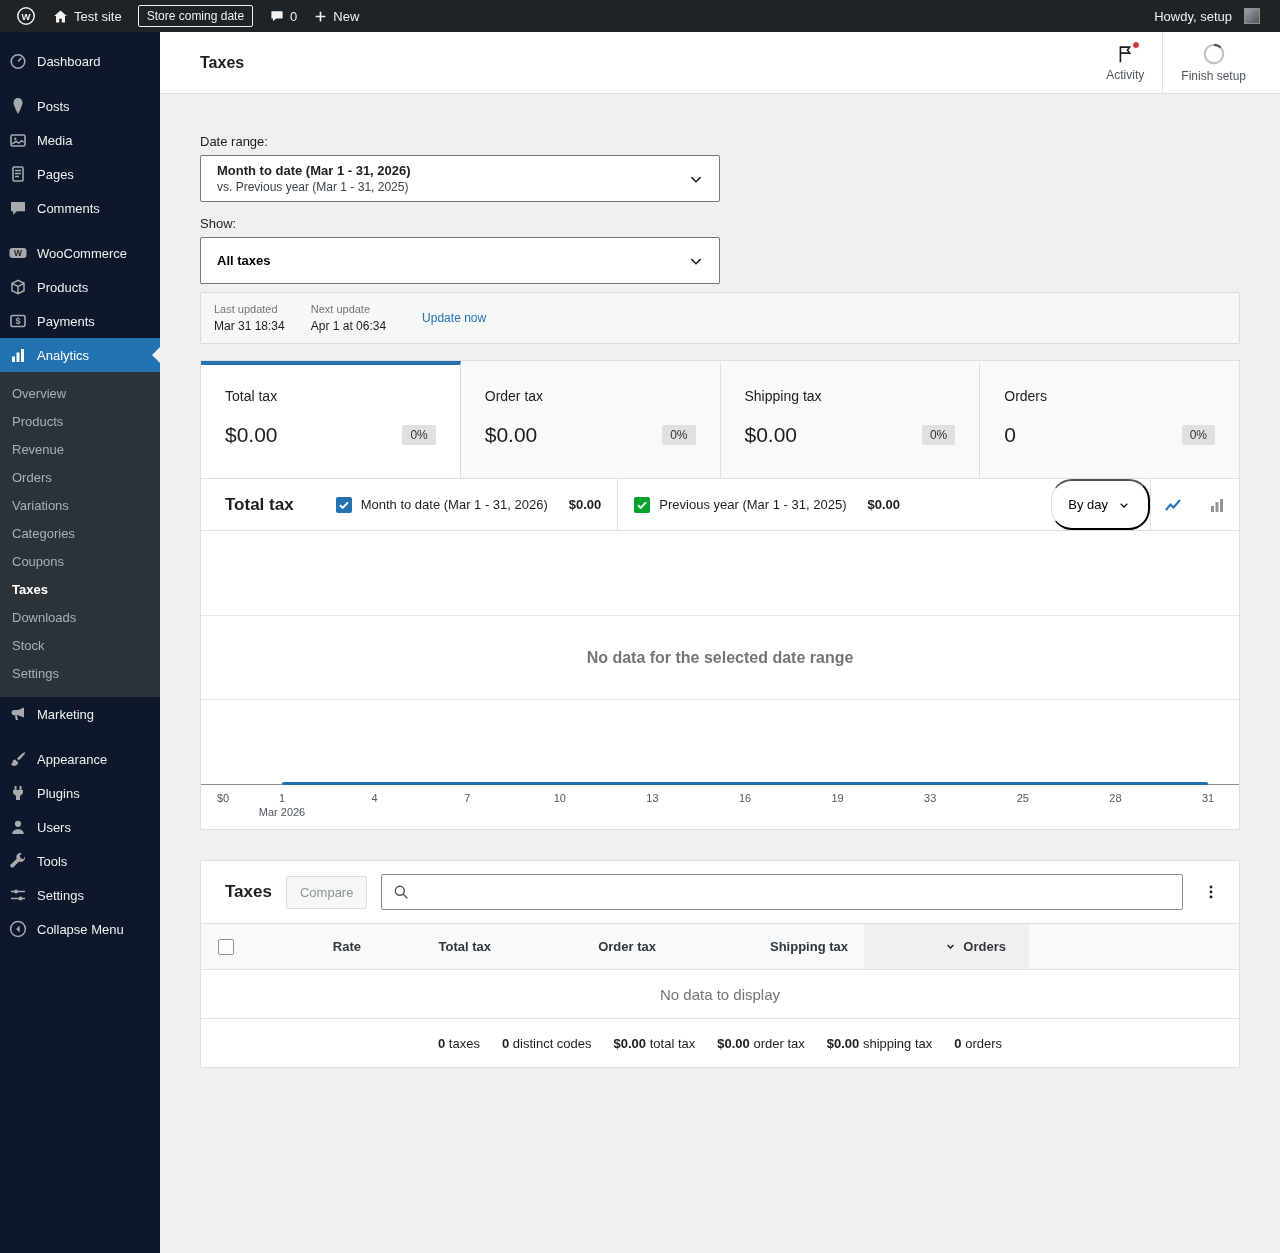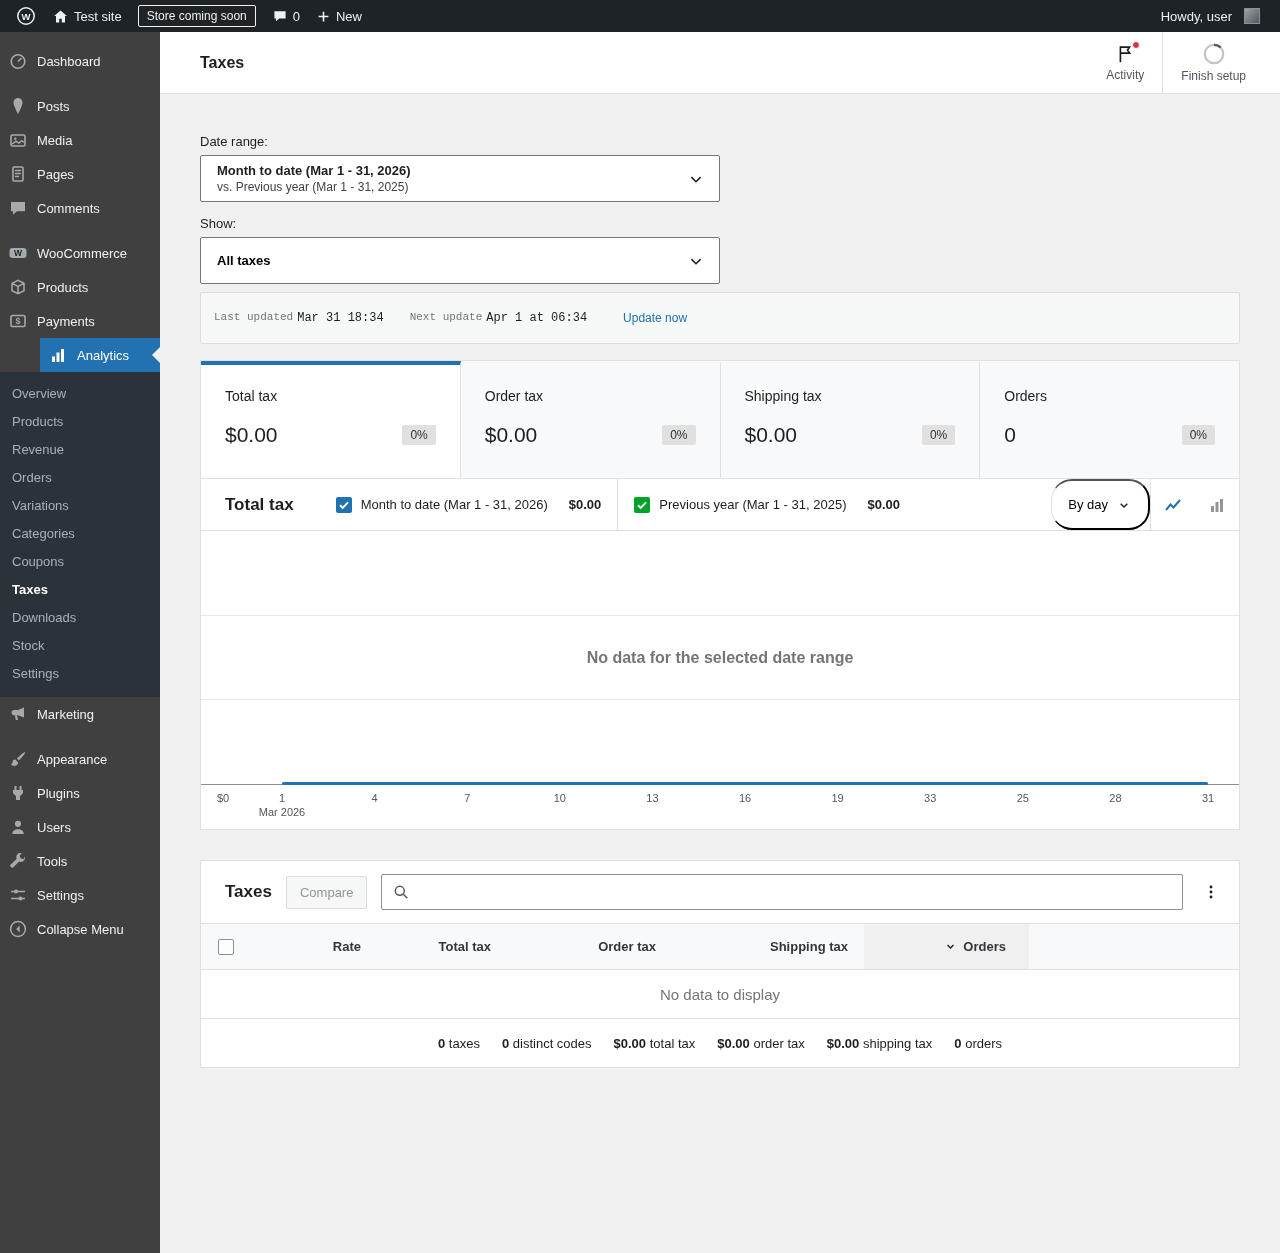--- a/index.html
+++ b/index.html
@@ -17,25 +17,25 @@
     position:absolute; top:0; left:0; right:0; height:32px; z-index:10;
     background:#1d2327; color:#f0f0f1; display:flex; align-items:center;
     justify-content:space-between; padding:0 12px 0 8px; font-size:13px;
   }
   .ab-left, .ab-right { display:flex; align-items:center; height:100%; }
   .ab-item { display:flex; align-items:center; gap:5px; padding:0 8px; height:100%; cursor:pointer; white-space:nowrap; }
   .ab-badge { border:1px solid #f0f0f1; border-radius:2px; padding:3px 8px; margin:0 8px; font-size:12px; cursor:pointer; }
   .avatar { width:16px; height:16px; margin-left:7px; border:1px solid #8c8f94; background:linear-gradient(135deg,#9ca2a7,#50575e); }
 
   
-  .sidebar { position:absolute; top:32px; left:0; bottom:0; width:160px; background:#404040; color:#f0f0f1; overflow:hidden; }
+  .sidebar { position:absolute; top:32px; left:0; bottom:0; width:160px; background:#0f172a; color:#f0f0f1; overflow:hidden; }
   .menu { list-style:none; padding-top:12px; }
   .menu-item { position:relative; display:flex; align-items:center; gap:9px; min-height:34px; padding:0 8px; cursor:pointer; white-space:nowrap; }
   .micon { width:20px; height:20px; flex:none; color:#a7aaad; display:flex; align-items:center; justify-content:center; }
-  .menu-item.active { background:#2271b1; color:#fff;margin-left:40px; }
+  .menu-item.active { background:#2271b1; color:#fff; }
   .menu-item.active .micon { color:#fff; }
   .menu-item.active::after {
     content:""; position:absolute; right:0; top:50%; transform:translateY(-50%);
     border:8px solid transparent; border-right-color:#f0f0f1;
   }
   .msep { height:11px; }
   .submenu { list-style:none; background:#2c3338; padding:7px 0 10px; }
   .submenu li { height:28px; display:flex; align-items:center; padding:0 12px; color:#a8b1b8; cursor:pointer; }
   .submenu li.current { color:#fff; font-weight:700; }
 
@@ -68,21 +68,21 @@
   }
   .dr-primary { font-size:13px; font-weight:700; color:#1e1e1e; }
   .dr-secondary { font-size:12px; color:#3c434a; margin-top:2px; }
   .show-value { font-size:13px; font-weight:700;text-align:center; }
   .chev { position:absolute; right:12px; top:50%; transform:translateY(-50%); color:#1e1e1e; }
 
   .status-box {
     margin-top:8px; height:52px; background:#f6f7f7; border:1px solid #dcdcde; border-radius:2px;
     display:flex; align-items:center; padding:0 13px; gap:26px;
   }
-  .status-col { display:flex; flex-direction:row; gap:4px;font-family:Liberation Mono, monospace; }
+  .status-col { display:flex; flex-direction:column; gap:4px; }
   .status-k { font-size:11px; color:#757575; }
   .status-v { font-size:12px; color:#1e1e1e; }
   .update-link { color:#2271b1; font-size:12px; margin-left:10px; cursor:pointer; text-decoration:none; }
 
   
   .tiles { display:flex; margin-top:16px; border:1px solid #e0e0e0; background:#fff; }
   .tile {
     flex:1; height:117px; background:#f8f9fa; border:none; border-right:1px solid #e0e0e0;
     border-top:3px solid transparent; padding:24px 24px 0; text-align:left; cursor:pointer;
     display:flex; flex-direction:column; gap:19px;
@@ -166,41 +166,41 @@
           </svg>
       </span>
       <span class="ab-item">
         <span>
           <svg width="17" height="17" viewBox="0 0 20 20">
               <path fill="currentColor" d="M10 3l7.5 6.5h-2.2V17h-3.8v-4.4H8.5V17H4.7V9.5H2.5z"></path>
             </svg>
         </span>
         <span>Test site</span>
       </span>
-      <span class="ab-badge">Store coming soon</span>
+      <span class="ab-badge">Store coming date</span>
       <span class="ab-item">
         <span>
           <svg width="16" height="16" viewBox="0 0 20 20">
               <path fill="currentColor" d="M3 4h14v9h-8l-4 3.6V13H3z"></path>
             </svg>
         </span>
         <span>0</span>
       </span>
       <span class="ab-item">
         <span>
           <svg width="15" height="15" viewBox="0 0 20 20">
               <path stroke="currentColor" stroke-width="2.2" d="M10 3.5v13M3.5 10h13"></path>
             </svg>
         </span>
         <span>New</span>
       </span>
     </div>
     <div class="ab-right">
       <span class="ab-item">
-        <span>Howdy, user</span>
+        <span>Howdy, setup</span>
         <span class="avatar"></span>
       </span>
     </div>
   </header>
 
   <nav class="sidebar">
     <ul class="menu">
       <li class="menu-item">
         <span class="micon">
             <svg width="20" height="20" viewBox="0 0 20 20">

